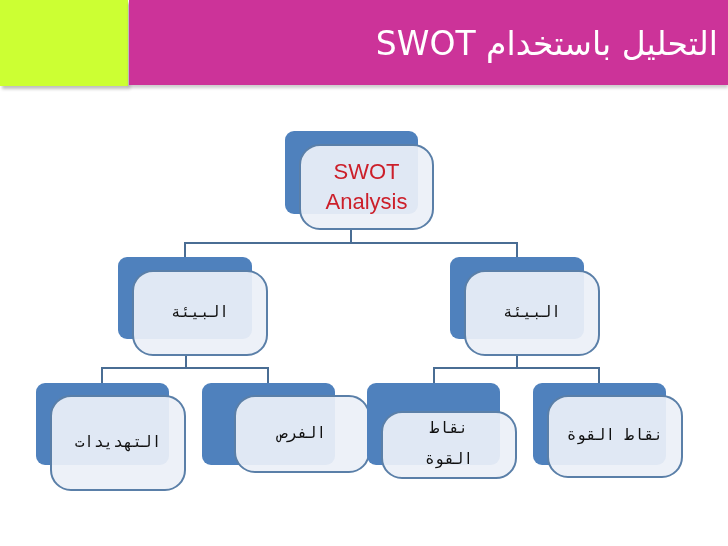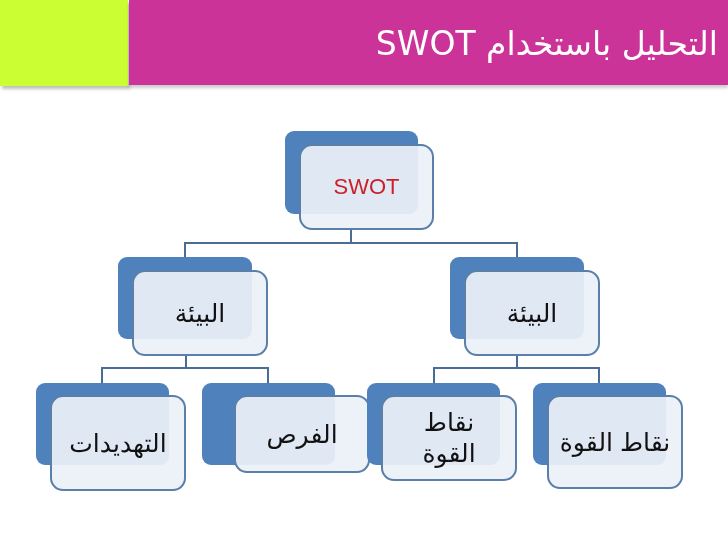--- a/index.html
+++ b/index.html
@@ -23,28 +23,28 @@
     color: #ffffff; font-size: 33px; direction: rtl; white-space: nowrap;
     font-family: "DejaVu Sans", sans-serif;
   }
   .line { position: absolute; background: #4a6d94; }
   .node { position: absolute; }
   .node .back {
     position: absolute; background: #4f81bd; border-radius: 9px;
   }
   .node .front {
     position: absolute; background: rgba(236,240,248,0.93);
-    border: 2px solid #5a7fa8; border-radius: 13px;
+    border: 2px solid #5a7fa8; border-radius: 21px;
     box-sizing: border-box;
     display: flex; align-items: center; justify-content: center;
     text-align: center;
   }
   .node .label {
-    font-size: 25px; line-height: 31px; color: #111111; direction: rtl;
-    font-family: Liberation Sans, sans-serif;
+    font-size: 16px; line-height: 31px; color: #111111; direction: rtl;
+    font-family: Liberation Mono, monospace;
   }
   .node .label.root {
     color: #cc1f2a; direction: ltr; font-size: 22px; line-height: 30px;
     font-family: "Liberation Sans", sans-serif;
   }
 </style>
 </head>
 <body>
 
 <div class="header-lime"></div>
@@ -65,20 +65,21 @@
 <div class="line" style="left:516px; top:354px; width:2px; height:14px;"></div>
 <div class="line" style="left:433px; top:367px; width:167px; height:2px;"></div>
 <div class="line" style="left:433px; top:367px; width:2px; height:16px;"></div>
 <div class="line" style="left:598px; top:367px; width:2px; height:16px;"></div>
 
 <div class="node" style="left:285px; top:131px;">
   <div class="back" style="left:0; top:0; width:133px; height:83px;"></div>
   <div class="front" style="left:14px; top:13px; width:135px; height:86px;">
     <div class="label root">
       <div>SWOT</div>
+      <div>Analysis</div>
     </div>
   </div>
 </div>
 
 <div class="node" style="left:118px; top:257px;">
   <div class="back" style="left:0; top:0; width:134px; height:82px;"></div>
   <div class="front" style="left:14px; top:13px; width:136px; height:86px;">
     <div class="label">
       <div>البيئة</div>
     </div>
@@ -103,26 +104,26 @@
 
 <div class="node" style="left:202px; top:383px;">
   <div class="back" style="left:0; top:0; width:133px; height:82px;"></div>
   <div class="front" style="left:32px; top:12px; width:136px; height:78px;">
     <div class="label">الفرص</div>
   </div>
 </div>
 
 <div class="node" style="left:367px; top:383px;">
   <div class="back" style="left:0; top:0; width:133px; height:82px;"></div>
-  <div class="front" style="left:14px; top:12px; width:136px; height:86px;">
+  <div class="front" style="left:14px; top:28px; width:136px; height:68px;">
     <div class="label">
       <div>نقاط</div>
       <div>القوة</div>
     </div>
   </div>
 </div>
 
 <div class="node" style="left:533px; top:383px;">
   <div class="back" style="left:0; top:0; width:133px; height:82px;"></div>
-  <div class="front" style="left:14px; top:12px; width:136px; height:94px;">
+  <div class="front" style="left:14px; top:12px; width:136px; height:83px;">
     <div class="label">نقاط القوة</div>
   </div>
 </div>
 
 </body></html>

